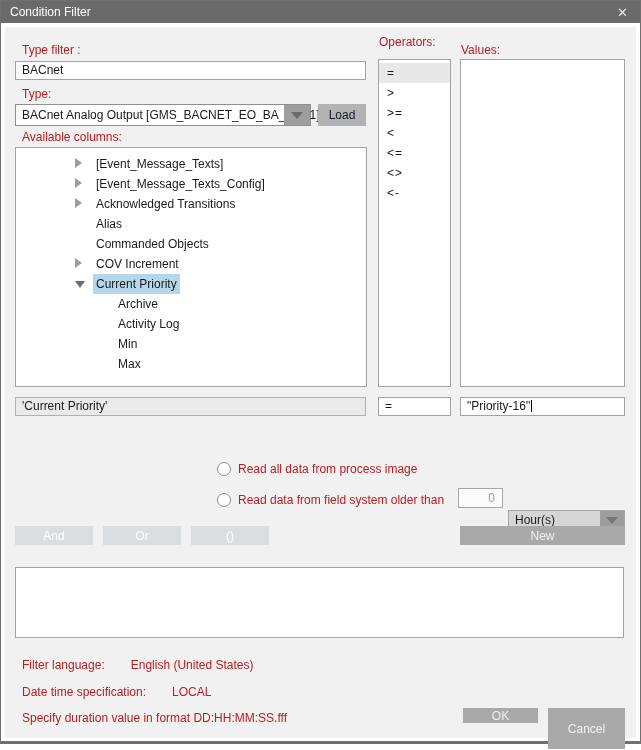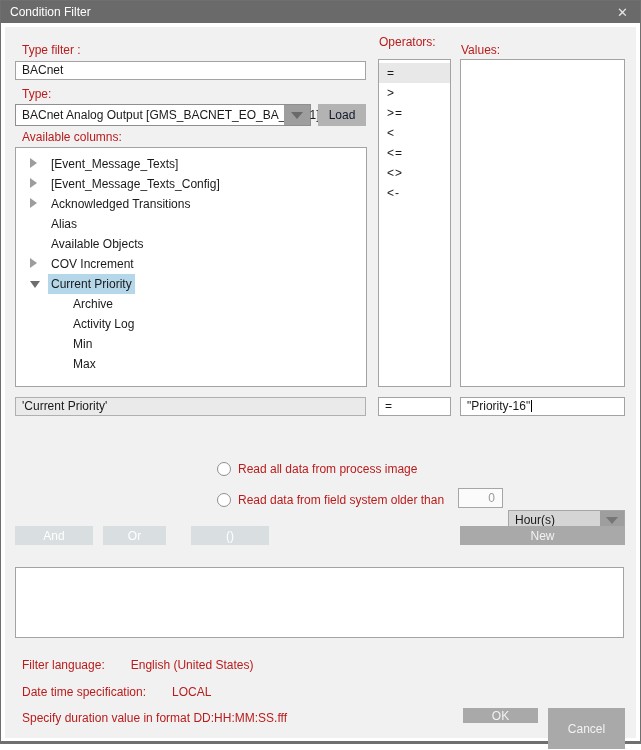--- a/index.html
+++ b/index.html
@@ -126,40 +126,40 @@
       <div class="abs textbox" style="left:10px; top:34px; width:351px; height:19px;">BACnet</div>
 
       <div class="abs lbl" style="left:17px; top:60px;">Type:</div>
       <div class="abs combo" style="left:10px; top:77px; width:296px; height:22px;">
         <span class="combo-text">BACnet Analog Output [GMS_BACNET_EO_BA_AO_1]</span>
         <span class="combo-arrow"></span>
       </div>
       <div class="abs btn load" style="left:313px; top:77px; width:48px; height:22px;">Load</div>
 
       <div class="abs lbl" style="left:17px; top:103px;">Available columns:</div>
-      <div class="abs listbox tree" style="left:10px; top:120px; width:352px; height:240px;">
+      <div class="abs listbox tree" style="left:10px; top:120px; width:352px; height:240px;padding-left:45px;">
           <div class="tree-row level0">
             <span class="expander collapsed"></span>
             <span class="tree-label">[Event_Message_Texts]</span>
           </div>
           <div class="tree-row level0">
             <span class="expander collapsed"></span>
             <span class="tree-label">[Event_Message_Texts_Config]</span>
           </div>
           <div class="tree-row level0">
             <span class="expander collapsed"></span>
             <span class="tree-label">Acknowledged Transitions</span>
           </div>
           <div class="tree-row level0">
             <span class="expander none"></span>
             <span class="tree-label">Alias</span>
           </div>
           <div class="tree-row level0">
             <span class="expander none"></span>
-            <span class="tree-label">Available Objects</span>
+            <span class="tree-label">Commanded Objects</span>
           </div>
           <div class="tree-row level0">
             <span class="expander collapsed"></span>
             <span class="tree-label">COV Increment</span>
           </div>
           <div class="tree-row level0">
             <span class="expander expanded"></span>
             <span class="tree-label selected">Current Priority</span>
           </div>
           <div class="tree-row level1">
@@ -206,21 +206,21 @@
         <span class="radio-circle"></span>
         <span class="lbl">Read data from field system older than</span>
       </div>
       <div class="abs num-field" style="left:453px; top:461px; width:45px; height:20px;">0</div>
       <div class="abs combo unit" style="left:503px; top:461px; width:117px; height:20px;">
         <span class="combo-text">Hour(s)</span>
         <span class="combo-arrow"></span>
       </div>
 
       <div class="abs btn pale" style="left:10px;  top:499px; width:78px; height:19px;">And</div>
-      <div class="abs btn pale" style="left:98px;  top:499px; width:63px; height:19px;text-align:right;">Or</div>
+      <div class="abs btn pale" style="left:98px;  top:499px; width:78px; height:19px;text-align:right;">Or</div>
       <div class="abs btn pale" style="left:186px; top:499px; width:78px; height:19px;">()</div>
       <div class="abs btn gray" style="left:455px; top:499px; width:165px; height:19px;">New</div>
 
       <div class="abs bigbox" style="left:10px; top:540px; width:609px; height:71px;"></div>
 
       <div class="abs footer-row" style="left:17px; top:631px;">
         <span class="lbl">Filter language:</span>
         <span class="lbl">English (United States)</span>
       </div>
       <div class="abs footer-row" style="left:17px; top:658px;">

